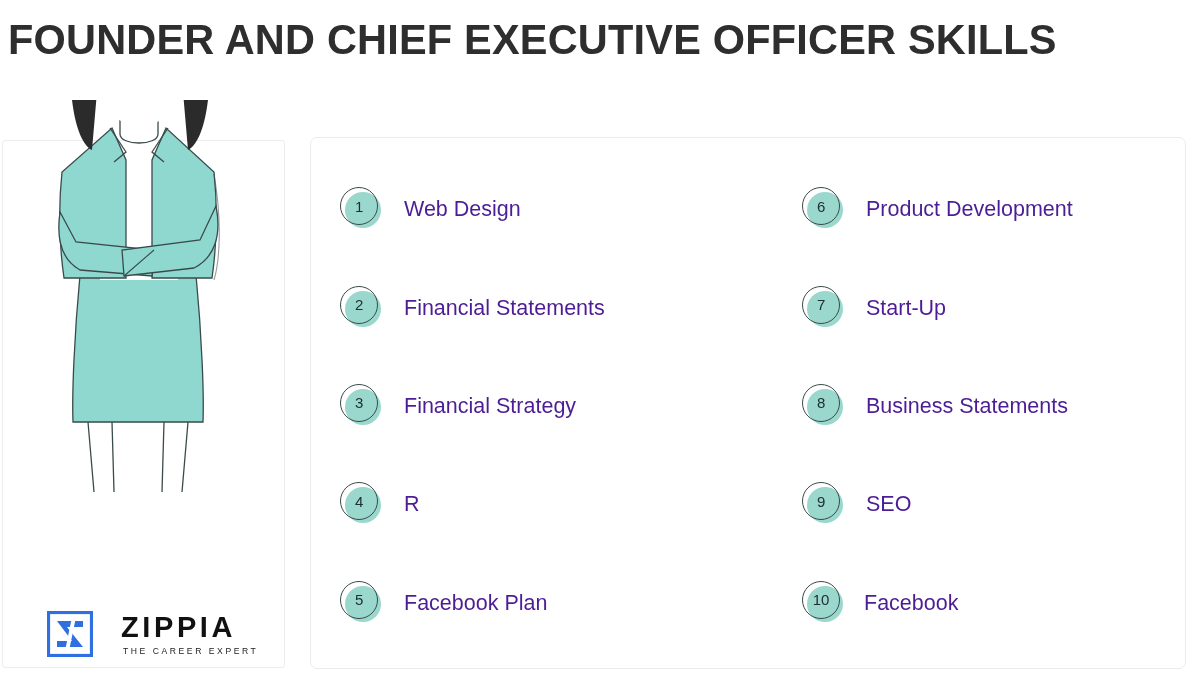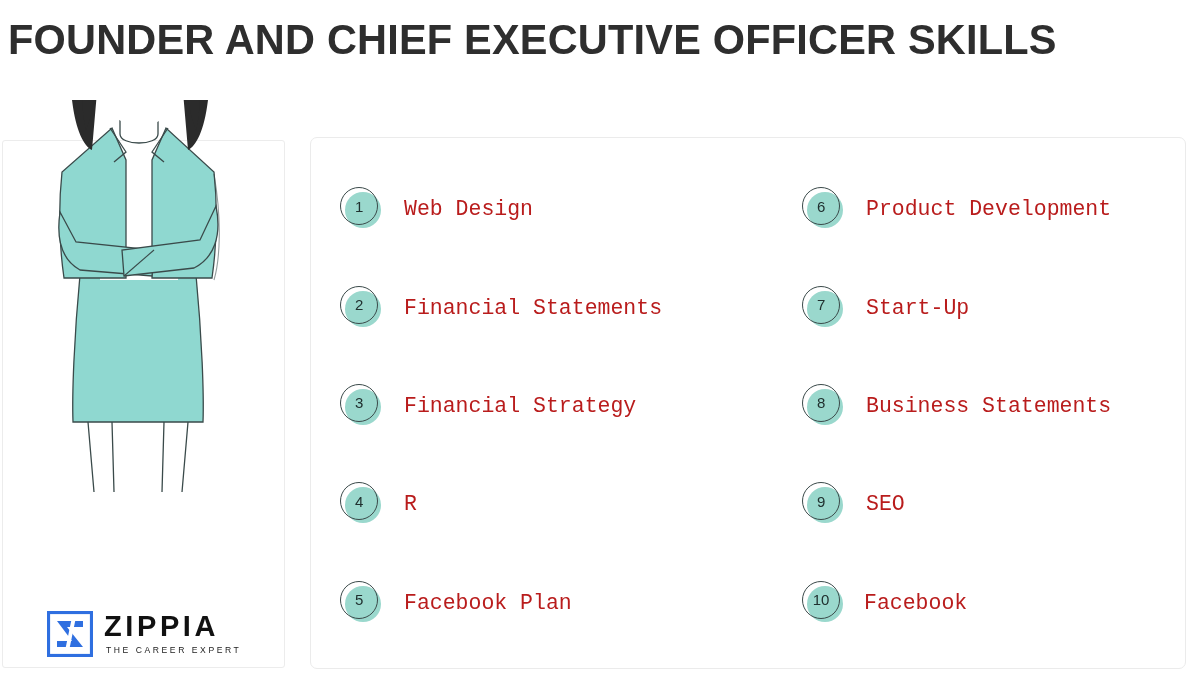--- a/index.html
+++ b/index.html
@@ -57,21 +57,22 @@
     overflow: visible;
   }
   .persona-stage svg { display: block; }
 
   
   .logo-lockup {
     position: absolute;
     left: 47px;
     top: 611px;
     display: flex;
-    gap: 11px;
+    align-items: center;
+    gap: 28px;
   }
   .logo-mark { width: 46px; height: 46px; display: block; }
   .logo-wordmark-wrap { display: flex; flex-direction: column; }
   .logo-wordmark {
     font-family: "Liberation Sans", sans-serif;
     font-weight: bold;
     font-size: 29px;
     line-height: 31px;
     letter-spacing: 3.6px;
     color: #111111;
@@ -153,24 +154,24 @@
     display: flex;
     align-items: center;
     justify-content: center;
     font-family: "Liberation Sans", sans-serif;
     font-size: 15px;
     color: #20302f;
     letter-spacing: -0.2px;
   }
 
   .skill-label {
-    font-family: Liberation Mono, monospace;
+    font-family: Liberation Sans, sans-serif;
     font-size: 21.5px;
     line-height: 26px;
-    color: #b91c1c;
+    color: #4c1d95;
     white-space: nowrap;
   }
 </style>
 </head>
 <body>
 
 <div id="page">
 
   <div class="page-title">FOUNDER AND CHIEF EXECUTIVE OFFICER SKILLS</div>
 

